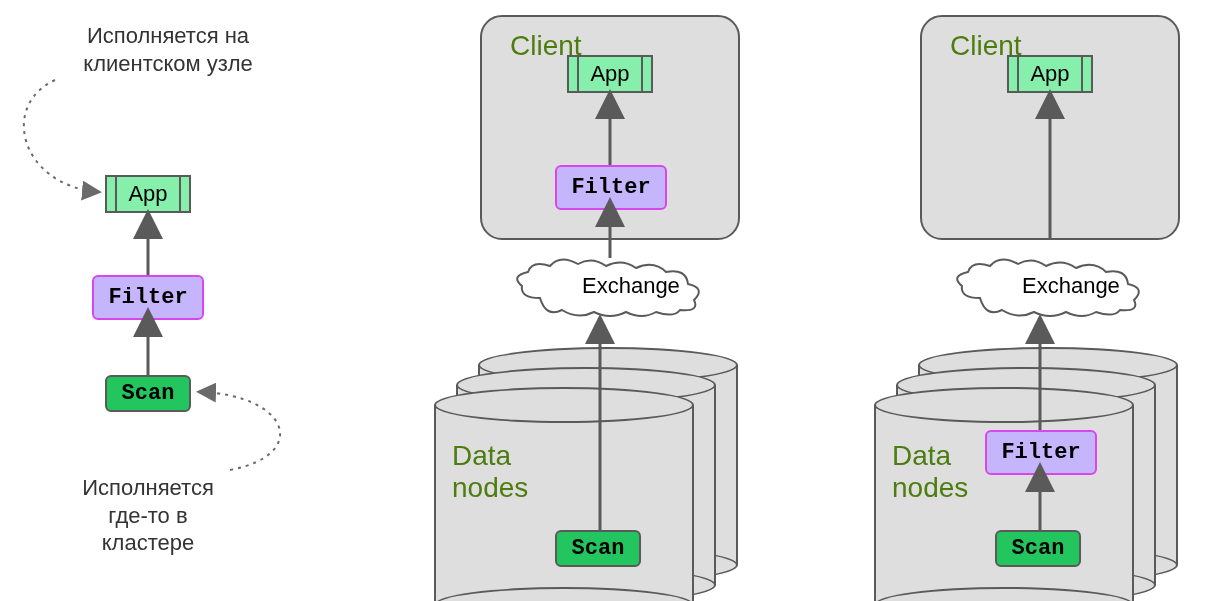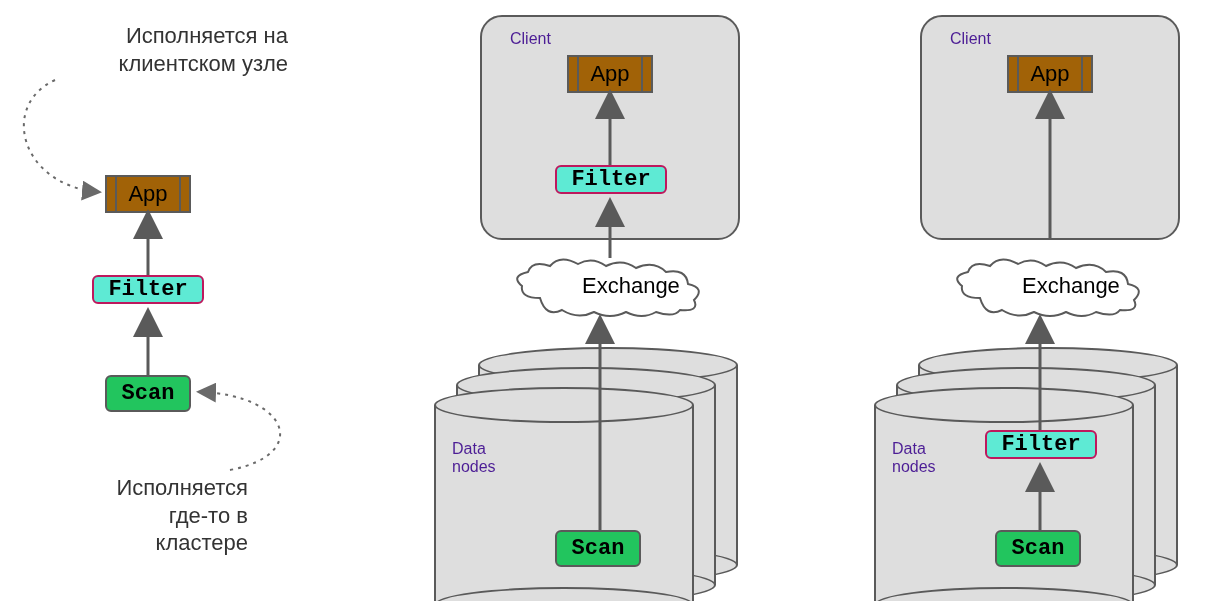--- a/index.html
+++ b/index.html
@@ -10,47 +10,47 @@
     height: 601px;
     font-family: Arial, Helvetica, sans-serif;
     background: #fff;
     position: relative;
   }
   .canvas { position: relative; width: 1209px; height: 601px; }
 
   
   .app-box {
     position: absolute;
-    background: #a16207;
+    background: #86efac;
     border: 2px solid #5a5a5a;
     text-align: center;
     font-size: 22px;
     line-height: 1;
     padding: 6px 0;
   }
   .app-box::before, .app-box::after {
     content: "";
     position: absolute;
     top: 0; bottom: 0;
     width: 2px;
     background: #5a5a5a;
   }
   .app-box::before { left: 8px; }
   .app-box::after  { right: 8px; }
 
   .filter-box {
     position: absolute;
-    background: #5eead4;
-    border: 2px solid #be185d;
+    background: #c4b5fd;
+    border: 2px solid #d946ef;
     border-radius: 6px;
     text-align: center;
     font-family: "Courier New", monospace;
     font-weight: bold;
     font-size: 22px;
-    padding: 0 0;
+    padding: 8px 0;
   }
   .scan-box {
     position: absolute;
     background: #22c55e;
     border: 2px solid #5a5a5a;
     border-radius: 6px;
     text-align: center;
     font-family: "Courier New", monospace;
     font-weight: bold;
     font-size: 22px;
@@ -58,29 +58,29 @@
   }
 
   .client-frame {
     position: absolute;
     background: #dedede;
     border: 2px solid #5a5a5a;
     border-radius: 22px;
   }
   .client-label, .data-label {
     position: absolute;
-    font-size: 16px;
-    color: #4c1d95;
+    font-size: 28px;
+    color: #4d7c0f;
   }
 
   .ann-text {
     position: absolute;
     font-size: 22px;
     color: #333;
-    text-align: right;
+    text-align: center;
     line-height: 1.25;
   }
 
   .exchange-label {
     position: absolute;
     font-size: 22px;
     color: #000;
     margin-left: 24px;
   }
 

